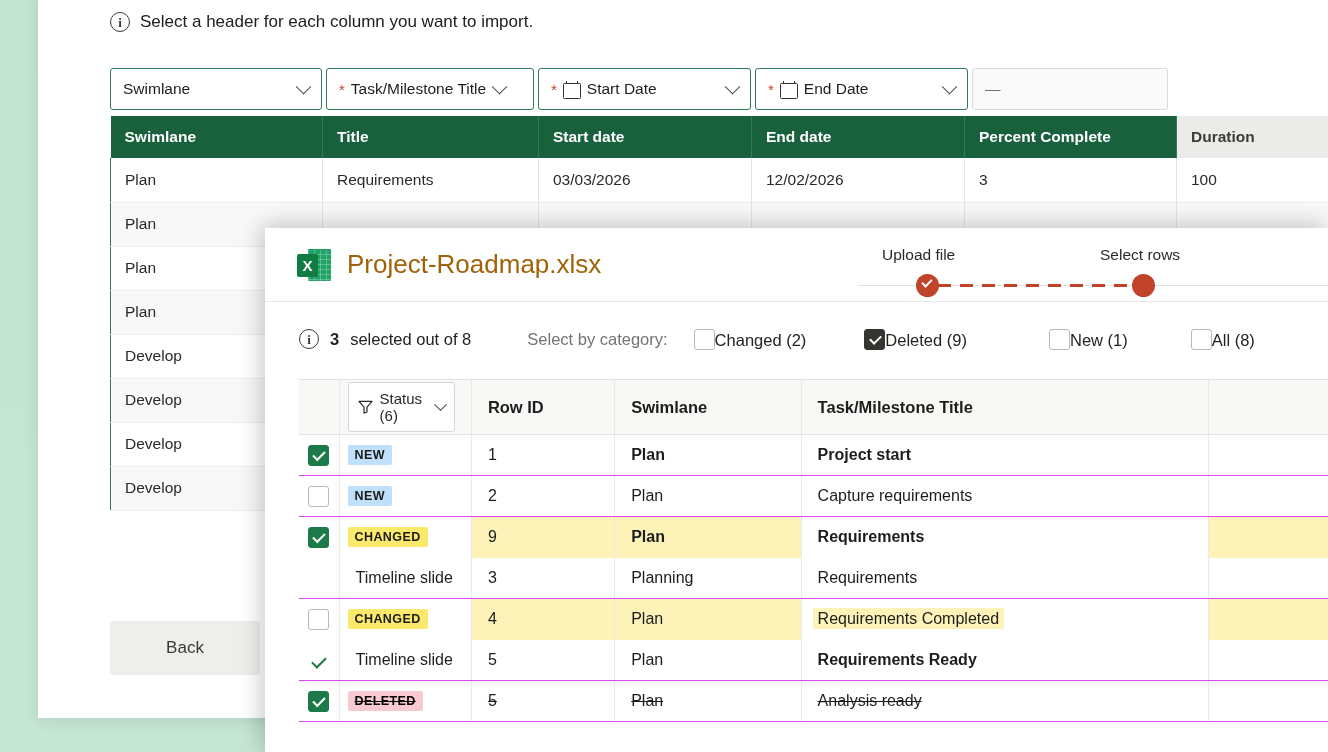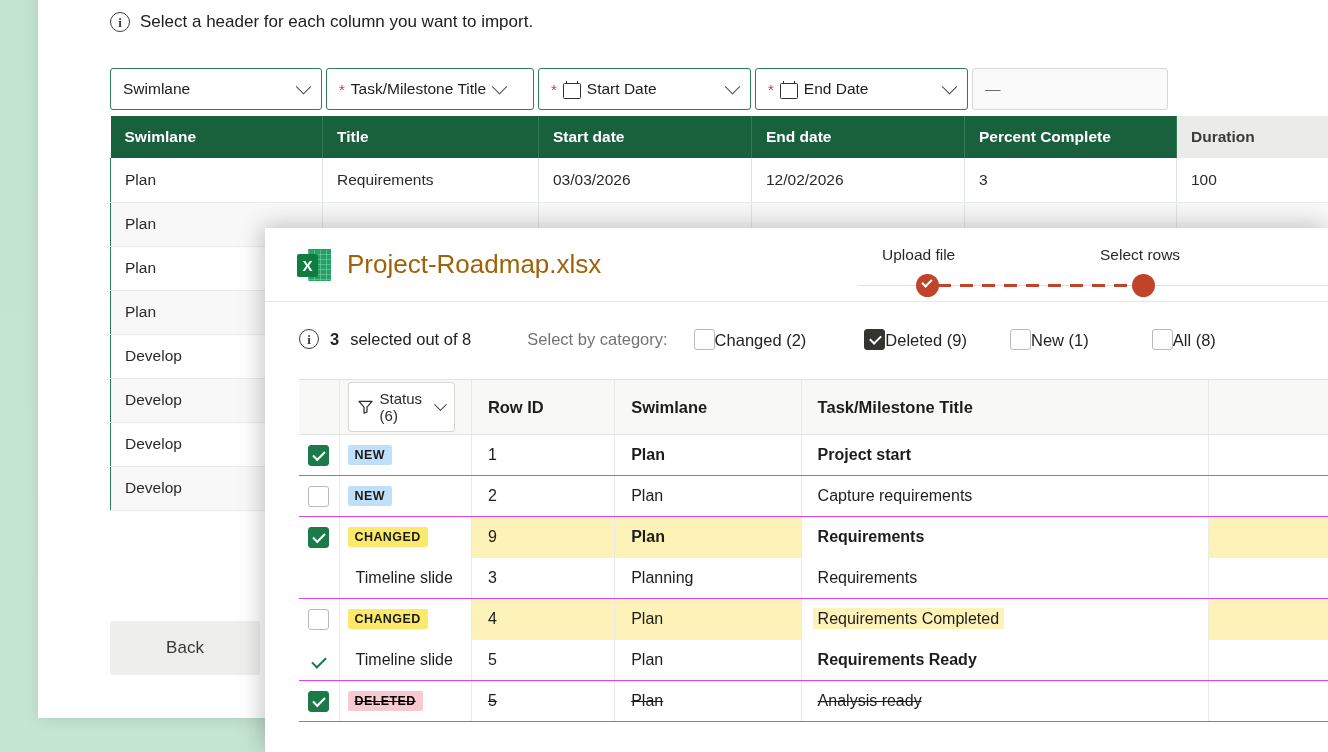--- a/index.html
+++ b/index.html
@@ -425,21 +425,21 @@
       <span class="cat-label">Select by category:</span>
 
       <span class="cat-item" style="margin-left:26px">
         <span class="cb"></span>
         <span>Changed (2)</span>
       </span>
       <span class="cat-item" style="margin-left:58px">
         <span class="cb checked"></span>
         <span>Deleted (9)</span>
       </span>
-      <span class="cat-item" style="margin-left:43px">
+      <span class="cat-item" style="margin-left:82px">
         <span class="cb"></span>
         <span>New (1)</span>
       </span>
       <span class="cat-item" style="margin-left:63px">
         <span class="cb"></span>
         <span>All (8)</span>
       </span>
     </div>
 
     <div class="mt-wrap">

